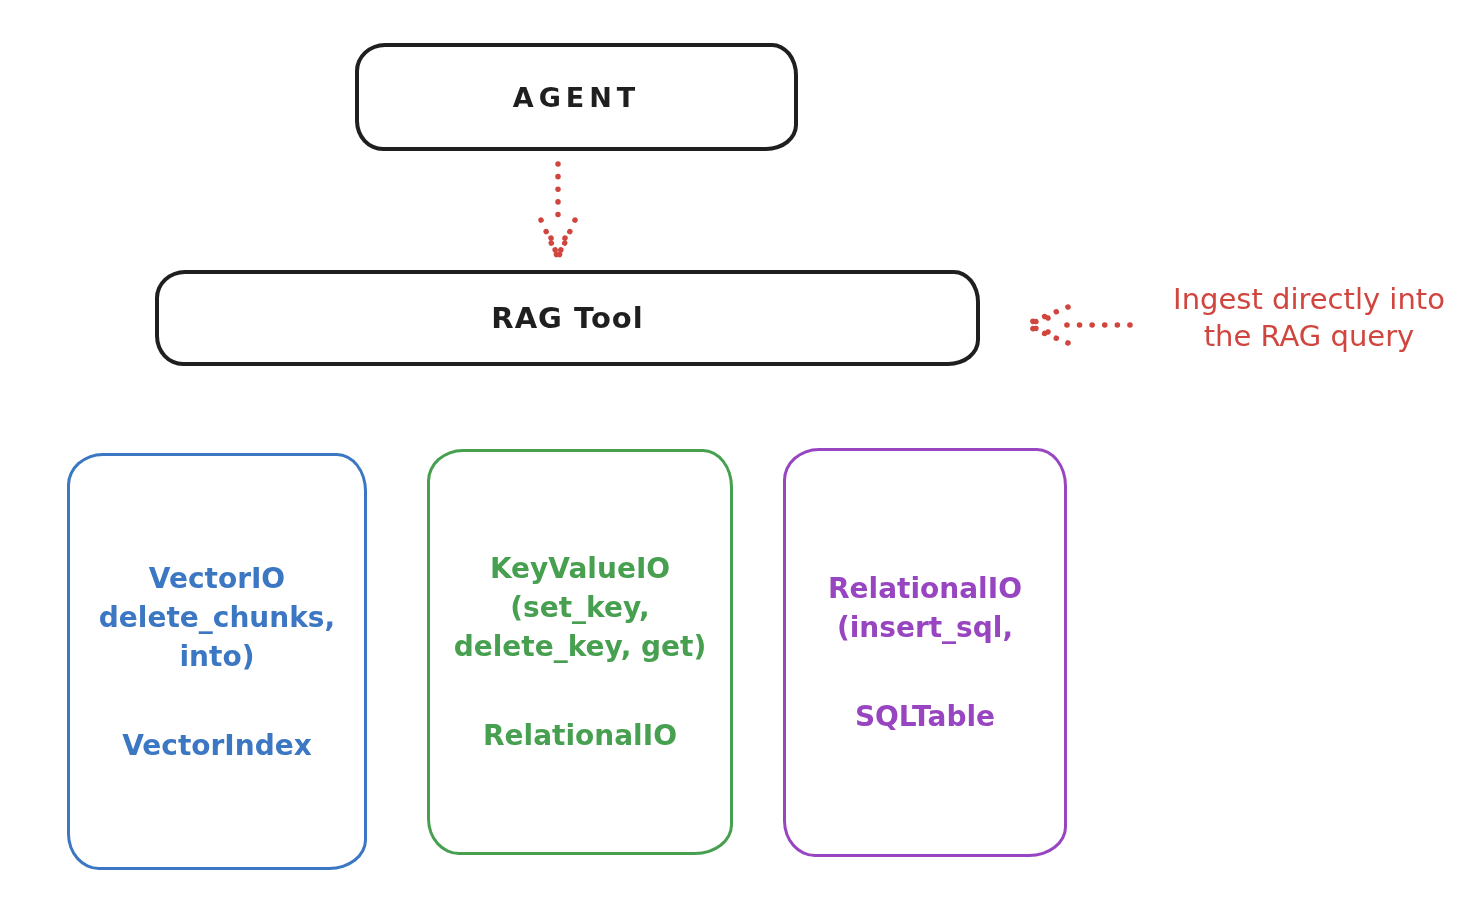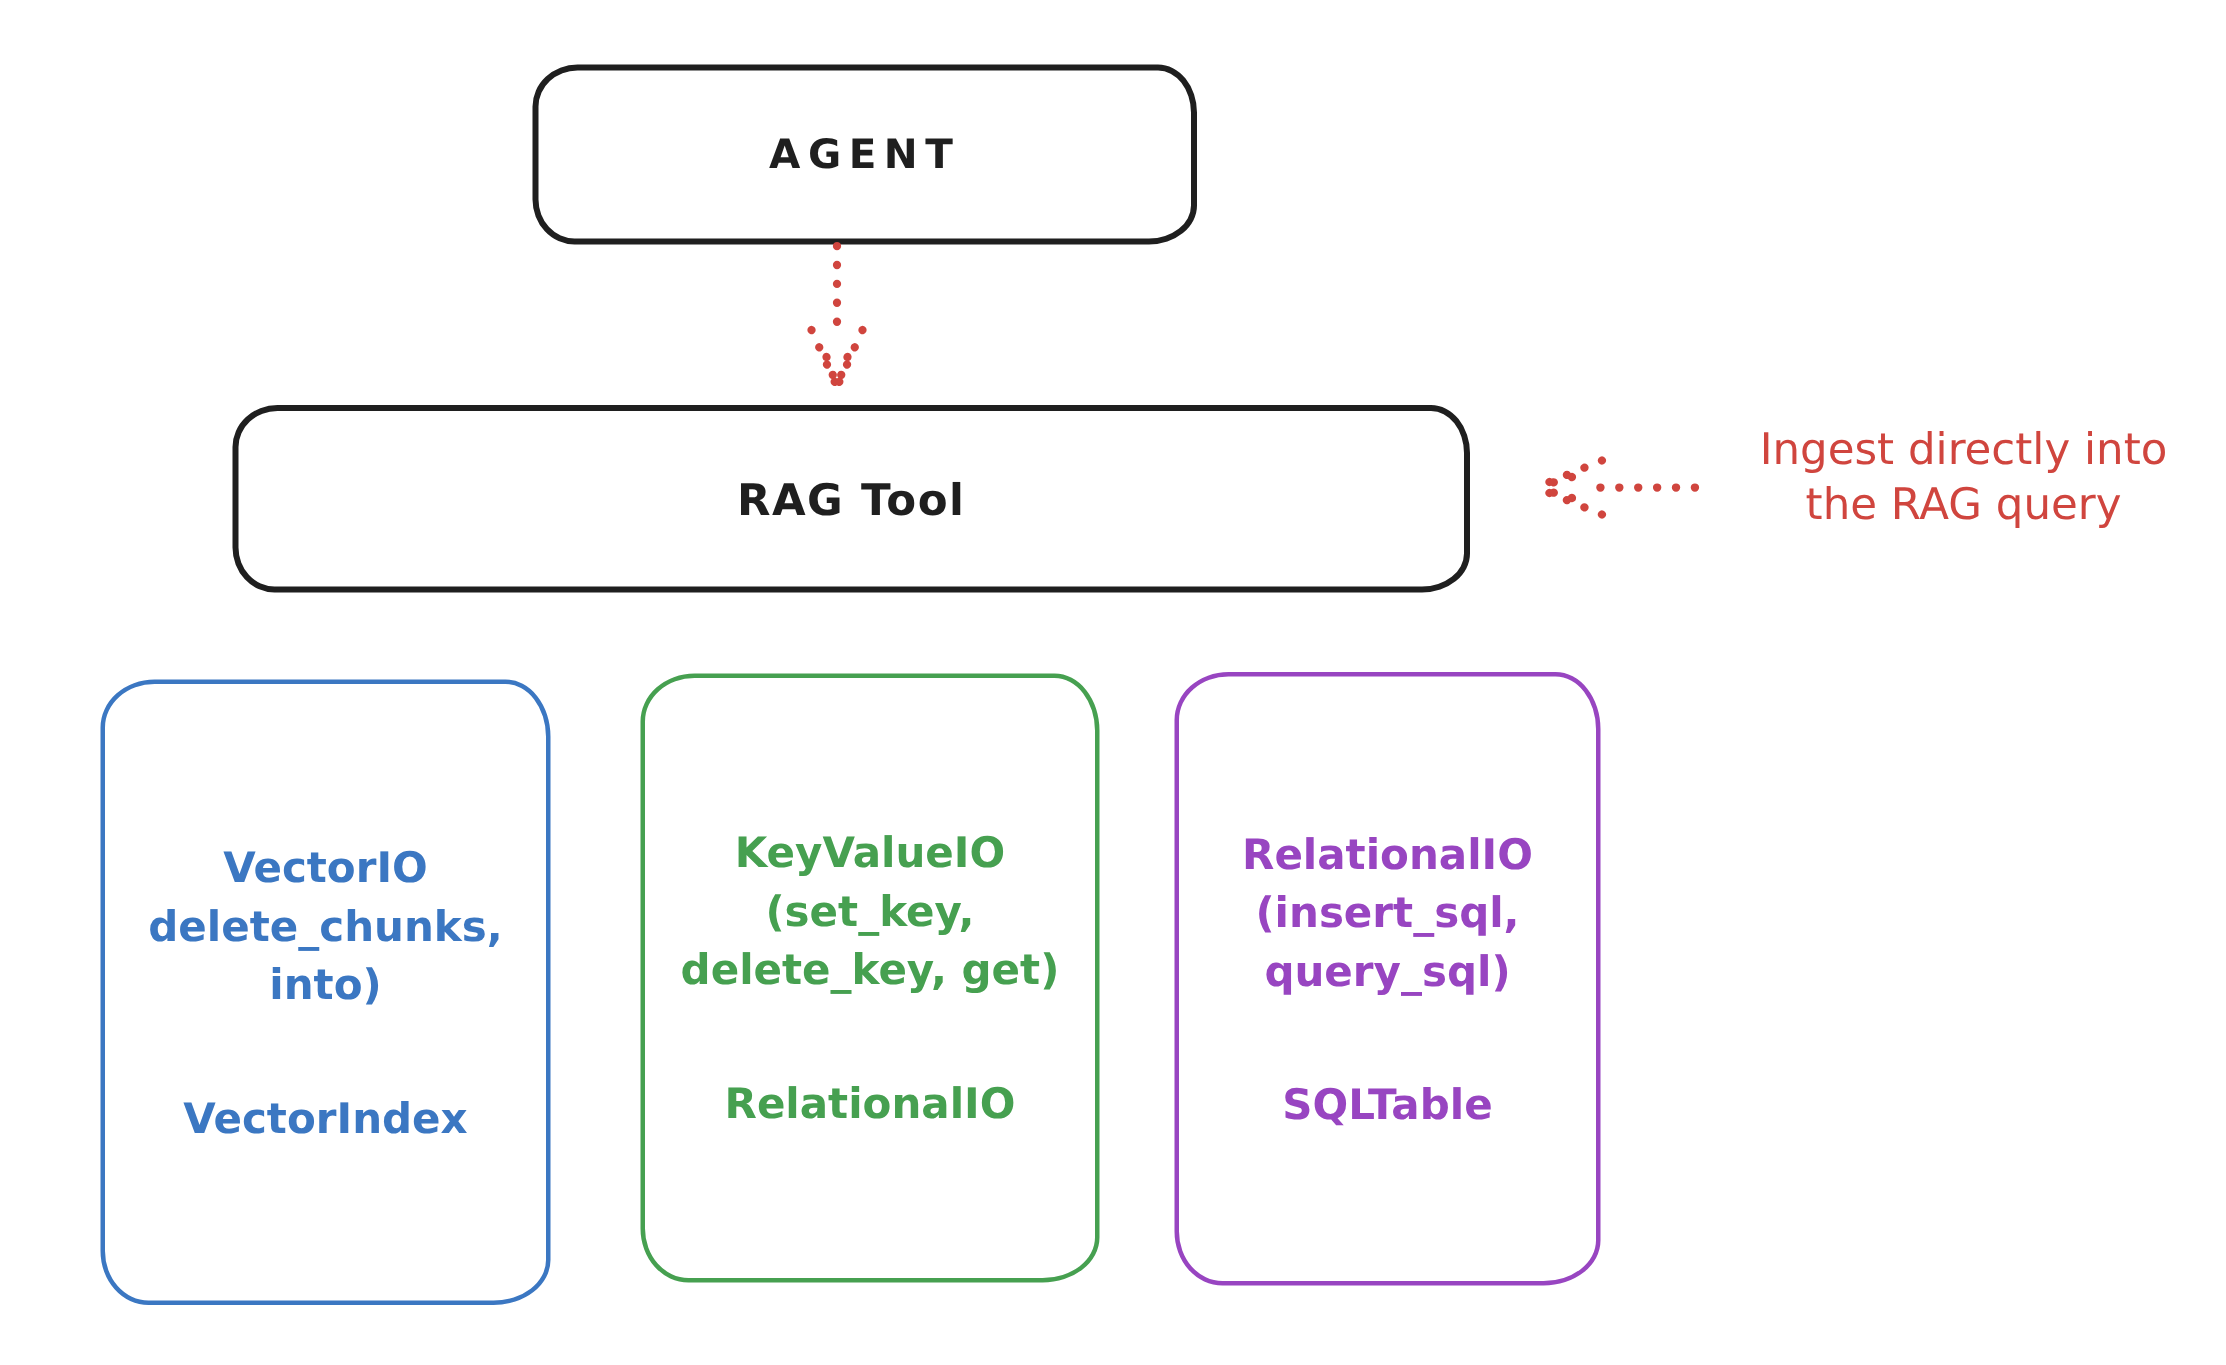--- a/index.html
+++ b/index.html
@@ -21,25 +21,25 @@
     align-items: center;
     justify-content: center;
     text-align: center;
     color: var(--c, #1f1f1f);
     box-sizing: border-box;
   }
   .node-black {
     border-width: 4px;
     border-radius: 30px 26px 32px 28px / 28px 32px 26px 30px;
   }
-  .agent-box   { left: 355px; top: 43px;  width: 443px; height: 120px; }
+  .agent-box   { left: 355px; top: 43px;  width: 443px; height: 108px; }
   .agent-box .node-label {
     font-size: 27px; font-weight: bold; letter-spacing: 5px;
   }
-  .rag-box     { left: 155px; top: 270px; width: 825px; height: 125px; }
+  .rag-box     { left: 155px; top: 270px; width: 825px; height: 96px; }
   .rag-box .node-label { font-size: 29px; font-weight: 600; letter-spacing: 1px; }
 
   .backend-box {
     border-width: 3.5px;
     border-radius: 36px 30px 38px 32px / 32px 38px 30px 36px;
     font-weight: 600;
     gap: 12px;
   }
   .backend-blue   { left: 67px;  top: 453px; width: 300px; height: 417px; }
   .backend-green  { left: 427px; top: 449px; width: 306px; height: 406px; }
@@ -124,18 +124,17 @@
       <div>(set_key,</div>
       <div>delete_key, get)</div>
     </div>
     <div class="index-label">RelationalIO</div>
   </div>
 
   <div class="sketch-box backend-box backend-purple" style="--c: #9845c1;">
     <div class="backend-lines">
       <div>RelationalIO</div>
       <div>(insert_sql,</div>
-      <div>query_sql)</div>
     </div>
     <div class="index-label">SQLTable</div>
   </div>
 
 </div>
 
 </body></html>

